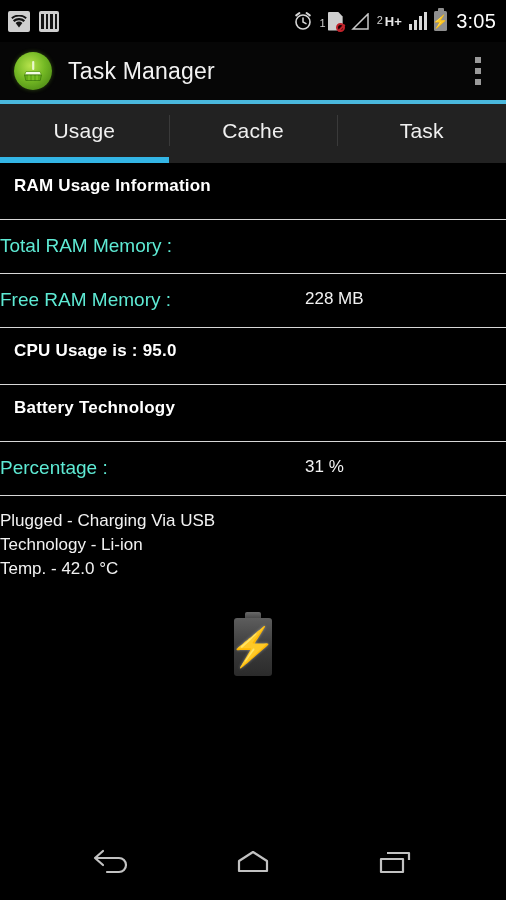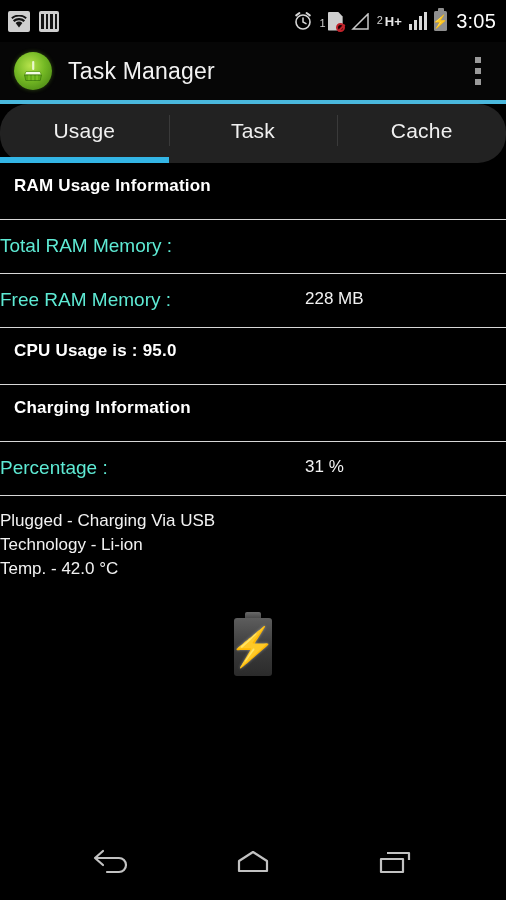--- a/index.html
+++ b/index.html
@@ -115,21 +115,20 @@
   .overflow i { display:block; width:6px; height:6px; background:#9a9a9a; }
 
   .accent-rule { flex:0 0 4px; height:4px; width:100%; }
 
   
   .tabbar {
     flex:0 0 59px; height:59px;
     background:#222222;
     display:flex; align-items:stretch;
     position:relative;
-    border-radius:28px;
   }
   .tab {
     flex:1 1 0; position:relative;
     display:flex; align-items:center; justify-content:center;
     padding-bottom:5px;
   }
   .tab + .tab:before {
     content:""; position:absolute; left:0; top:11px; bottom:17px;
     width:1px; background:#3a3a3a;
   }
@@ -285,25 +284,25 @@
   </div>
 
   <div class="accent-rule" style="background: rgb(74, 184, 221);"></div>
 
   <div class="tabbar">
     <div class="tab active">
       <span class="tab-label">Usage</span>
       <span class="tab-indicator" style="background: rgb(51, 181, 229);"></span>
     </div>
     <div class="tab">
+      <span class="tab-label">Cache</span>
+      <span class="tab-indicator"></span>
+    </div>
+    <div class="tab">
       <span class="tab-label">Task</span>
-      <span class="tab-indicator"></span>
-    </div>
-    <div class="tab">
-      <span class="tab-label">Cache</span>
       <span class="tab-indicator"></span>
     </div>
   </div>
 
   <div class="content">
 
     <div class="row section-header">
       <span class="section-title">RAM Usage Information</span>
     </div>
 
@@ -314,21 +313,21 @@
     <div class="row kv">
       <span class="kv-label">Free RAM Memory :</span>
       <span class="kv-value">228 MB</span>
     </div>
 
     <div class="row section-header">
       <span class="section-title">CPU Usage is : 95.0</span>
     </div>
 
     <div class="row section-header">
-      <span class="section-title">Charging Information</span>
+      <span class="section-title">Battery Technology</span>
     </div>
 
     <div class="row kv">
       <span class="kv-label">Percentage :</span>
       <span class="kv-value">31 %</span>
     </div>
 
     <div class="row kv" style="border-bottom:none;">
       <span class="kv-value">Plugged - Charging Via USB
 Technology - Li-ion

